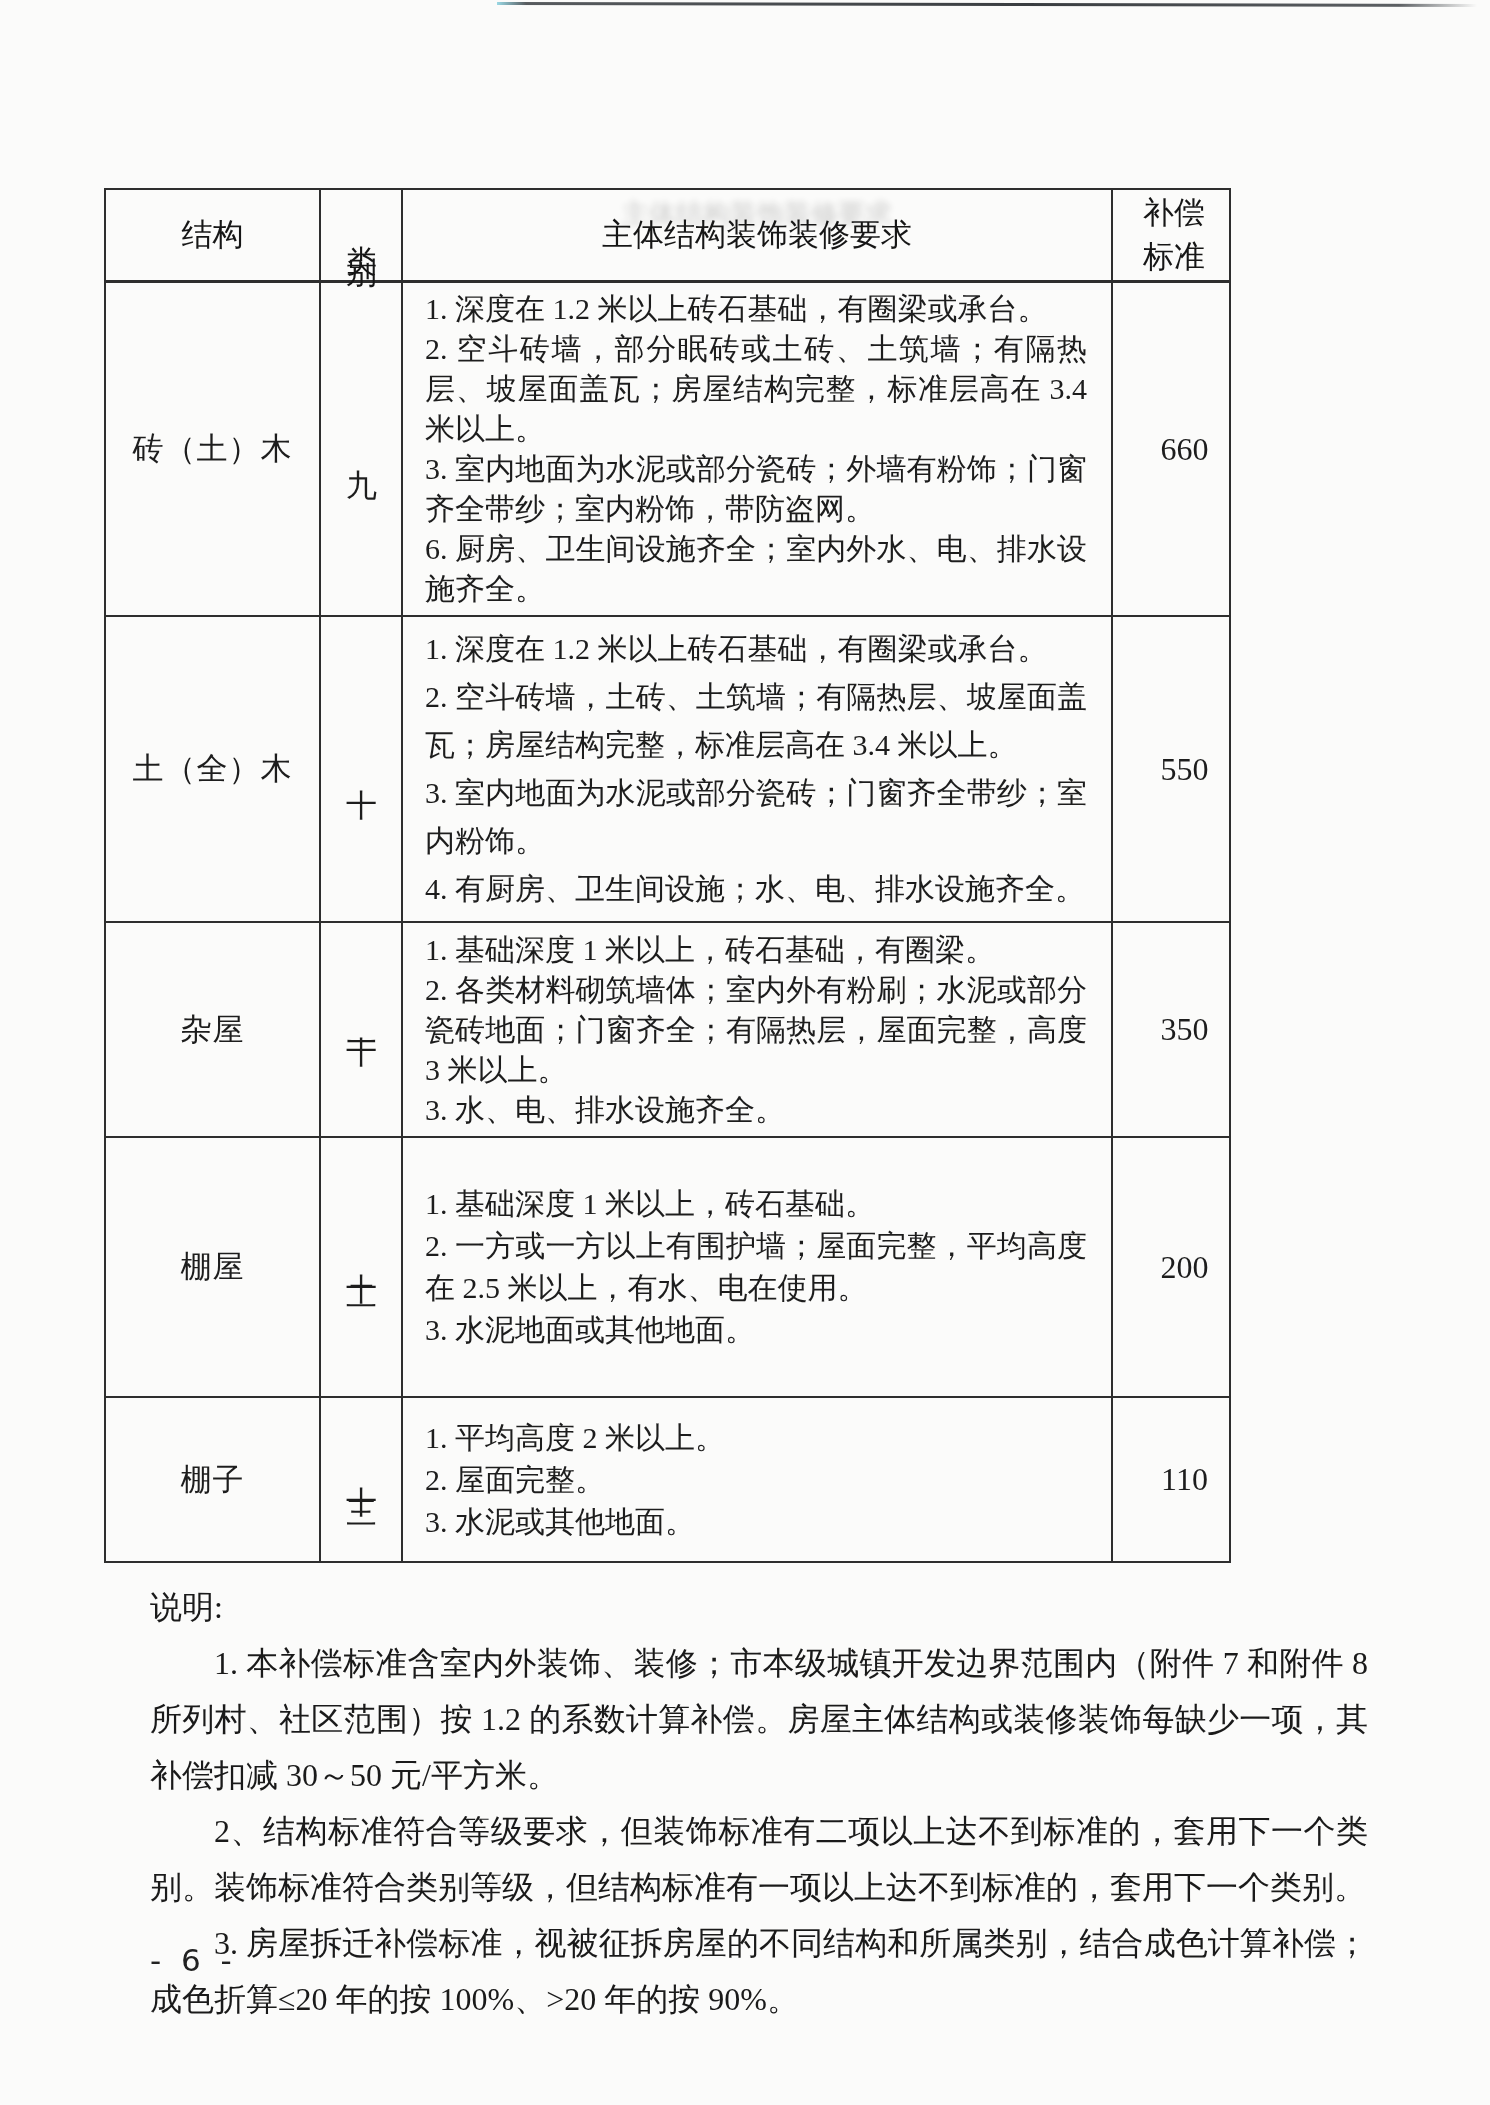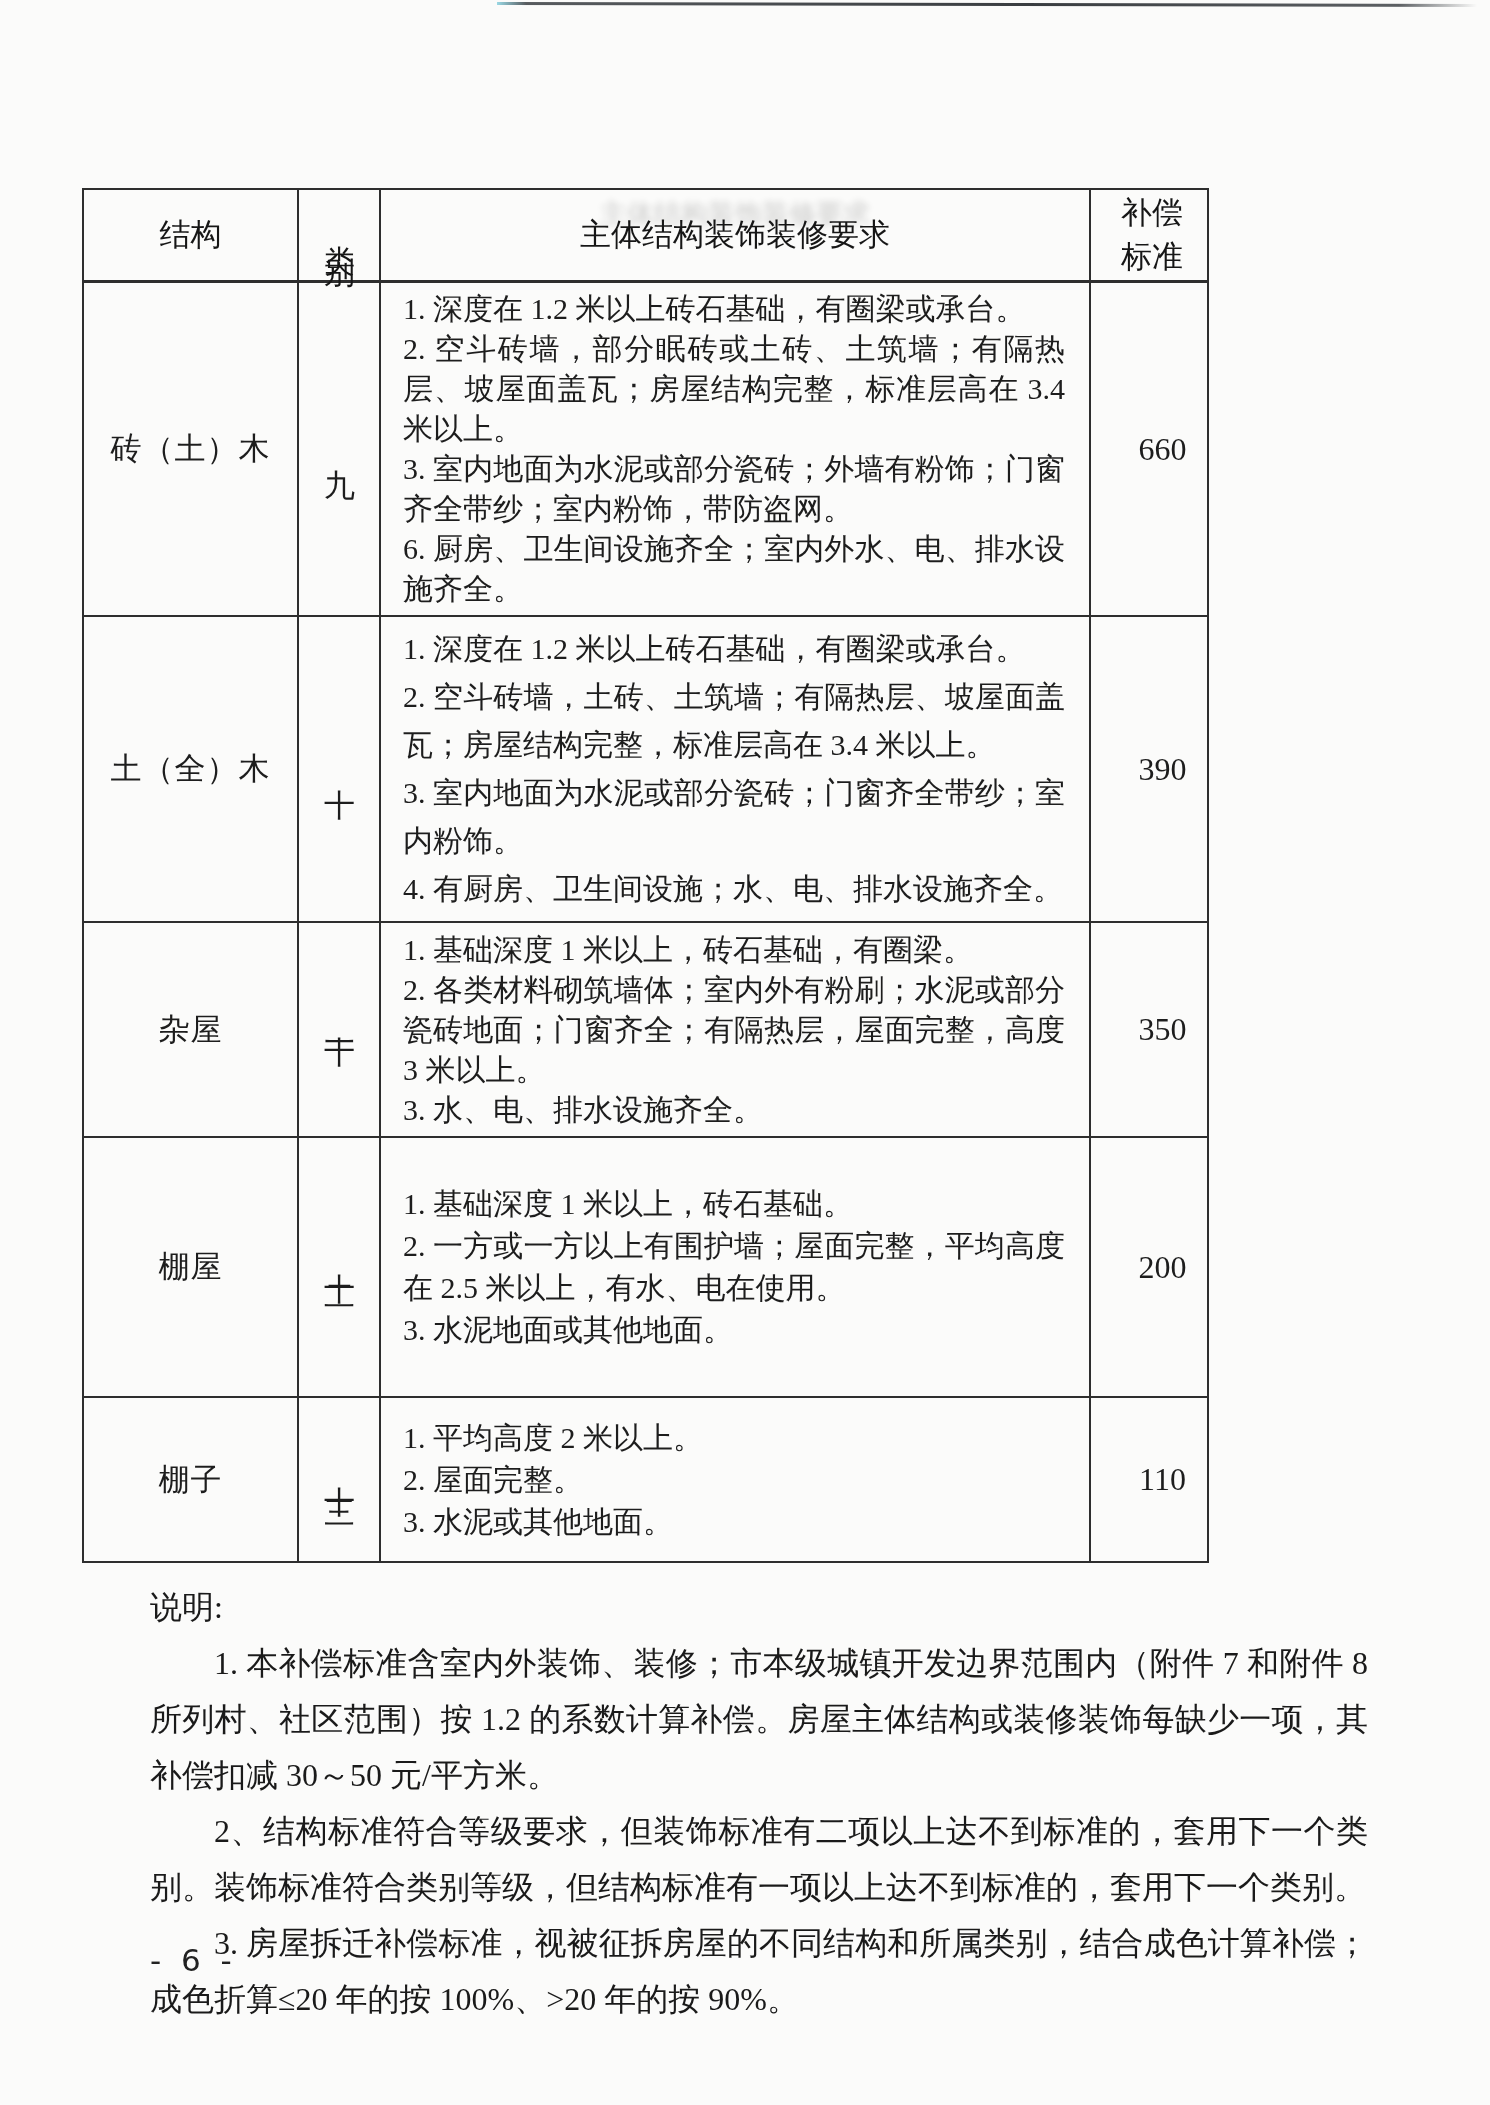--- a/index.html
+++ b/index.html
@@ -18,21 +18,21 @@
     padding-top:188px;
   }
   
   .scan-line{
     position:absolute;top:3px;left:497px;width:980px;height:3px;
     background:linear-gradient(90deg,#8fd4e2 0,#45494d 3%,#24282c 55%,#4a4e52 92%,rgba(80,80,80,0));
     transform:rotate(0.12deg);
     opacity:.9;
   }
   table.comp-table{
-    margin-left:82px;
+    margin-left:104px;
     width:1125px;
     border-collapse:collapse;
     table-layout:fixed;
   }
   .comp-table td,.comp-table th{
     border:2px solid #2e2e2e;
     box-sizing:border-box;
     vertical-align:middle;
     font-weight:normal;
   }
@@ -152,21 +152,21 @@
       <td class="structure-cell">土（全）木</td>
       <td class="category-cell">
         <span class="vtext">十</span>
       </td>
       <td class="req-cell">
         <p>1. 深度在 1.2 米以上砖石基础，有圈梁或承台。</p>
         <p>2. 空斗砖墙，土砖、土筑墙；有隔热层、坡屋面盖瓦；房屋结构完整，标准层高在 3.4 米以上。</p>
         <p>3. 室内地面为水泥或部分瓷砖；门窗齐全带纱；室内粉饰。</p>
         <p>4. 有厨房、卫生间设施；水、电、排水设施齐全。</p>
       </td>
-      <td class="standard-cell">390</td>
+      <td class="standard-cell">550</td>
     </tr>
 
     <tr class="r2">
       <td class="structure-cell">杂屋</td>
       <td class="category-cell">
         <span class="vtext">十一</span>
       </td>
       <td class="req-cell">
         <p>1. 基础深度 1 米以上，砖石基础，有圈梁。</p>
         <p>2. 各类材料砌筑墙体；室内外有粉刷；水泥或部分瓷砖地面；门窗齐全；有隔热层，屋面完整，高度 3 米以上。</p>

